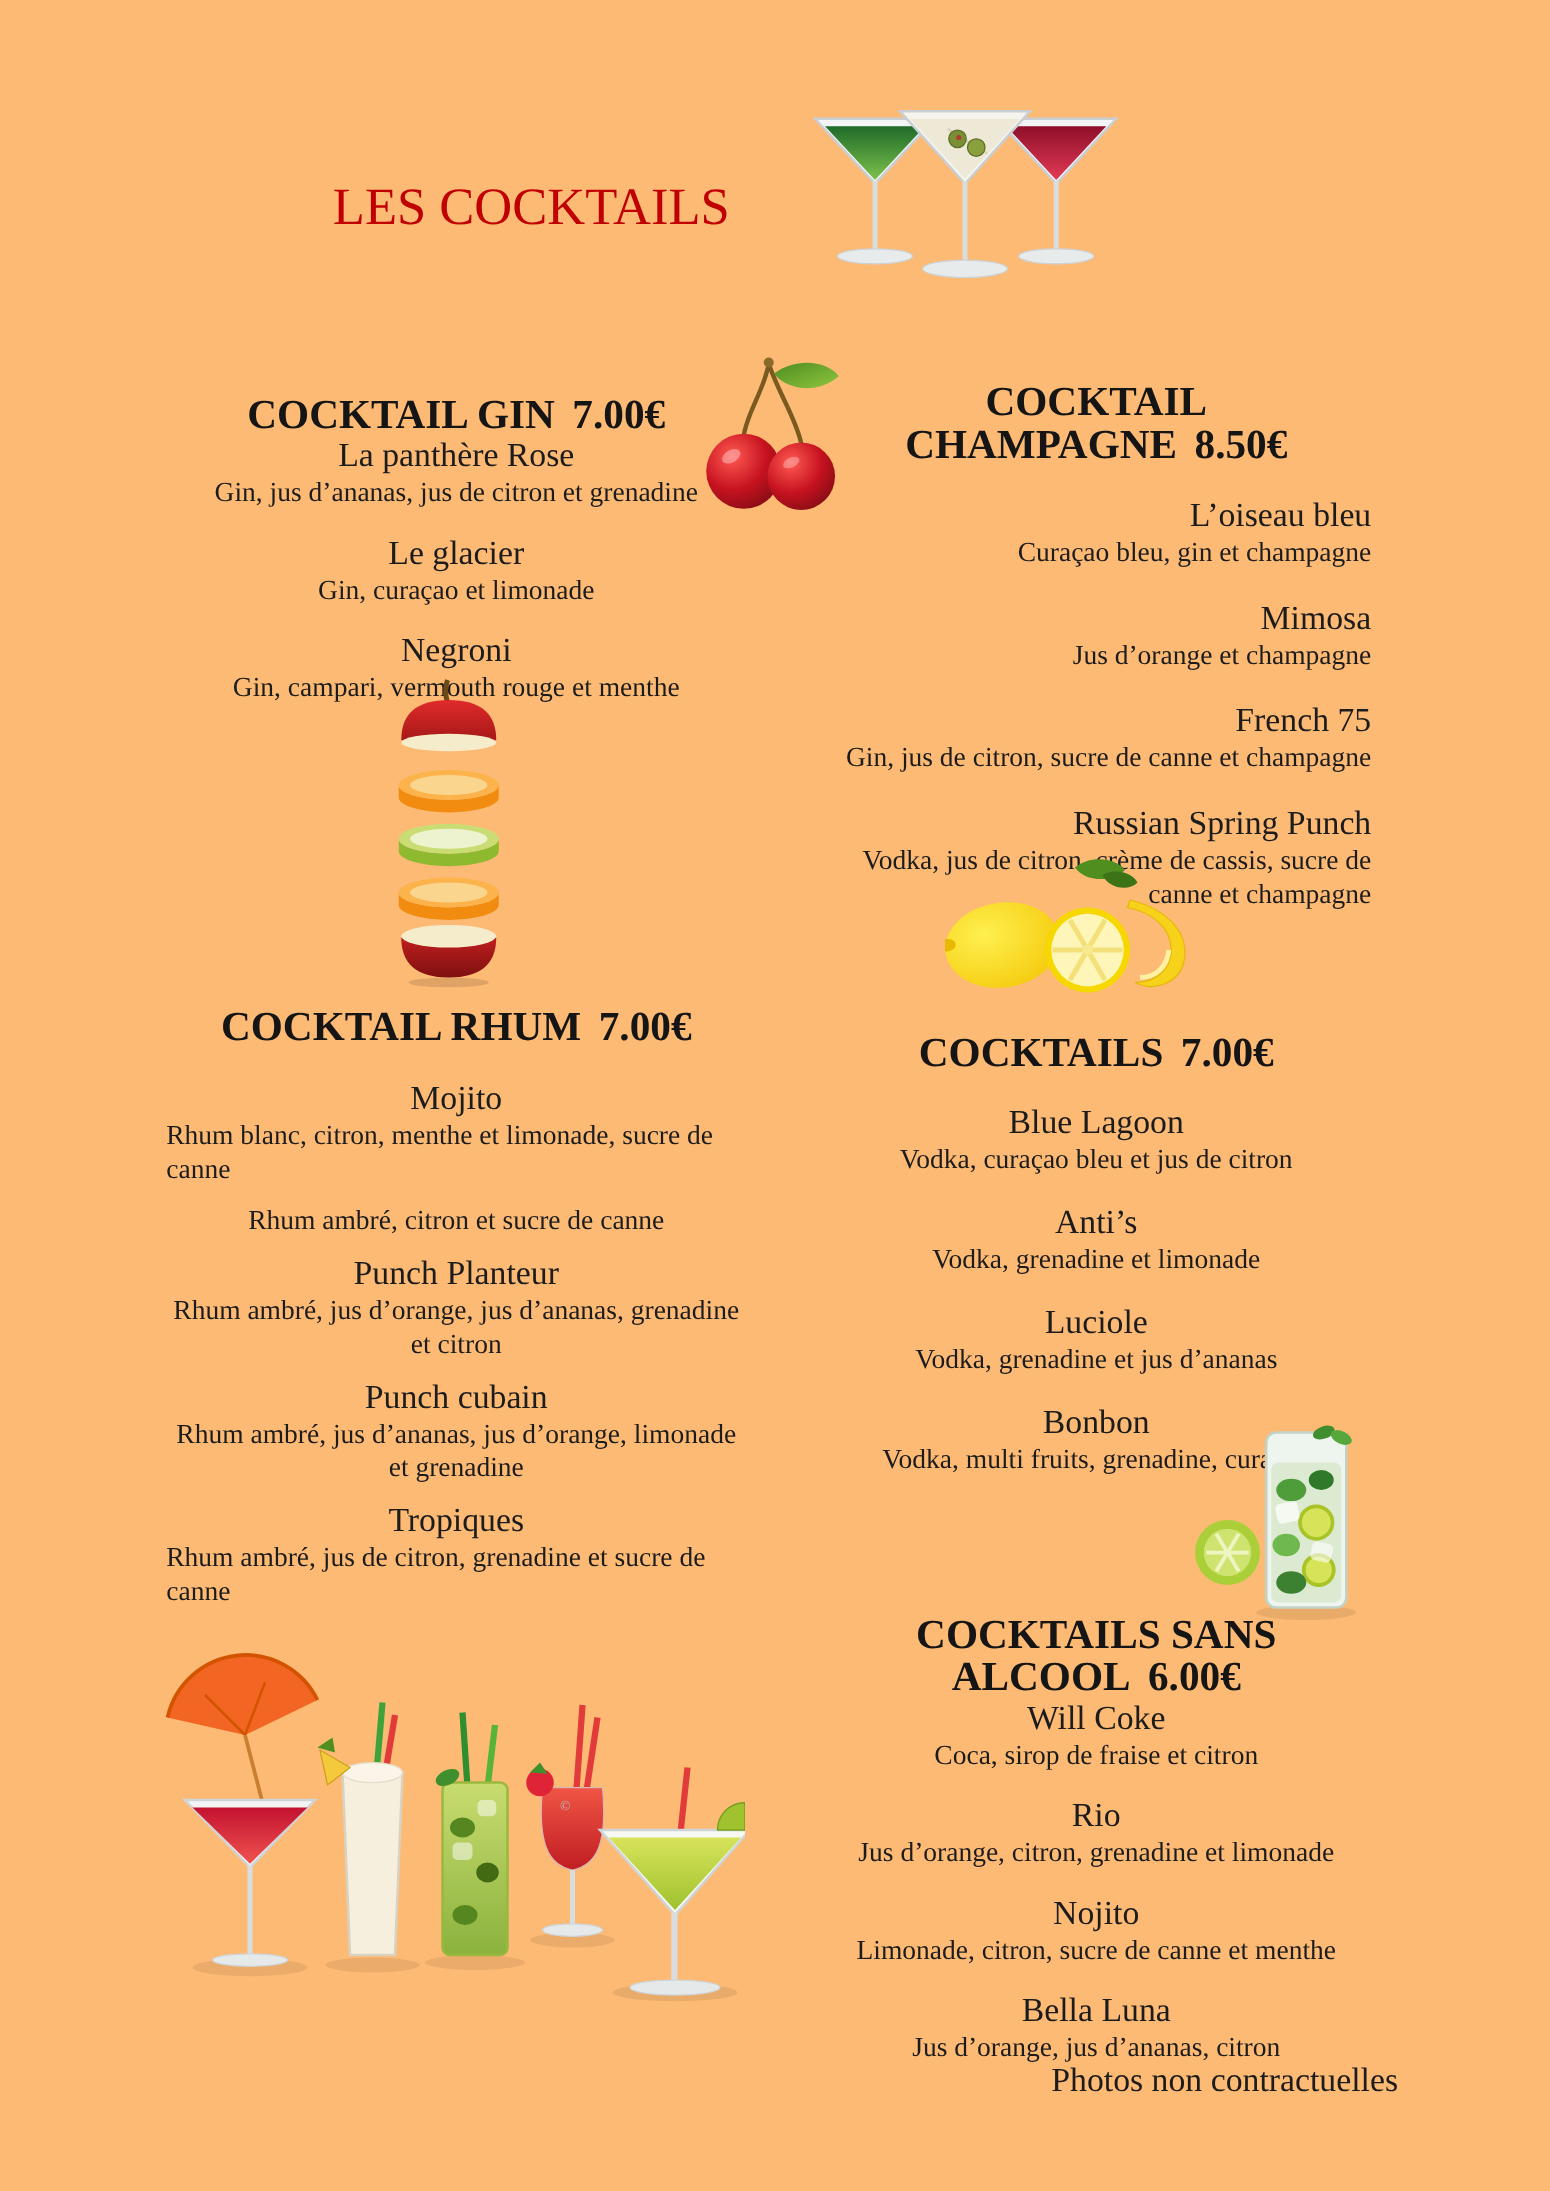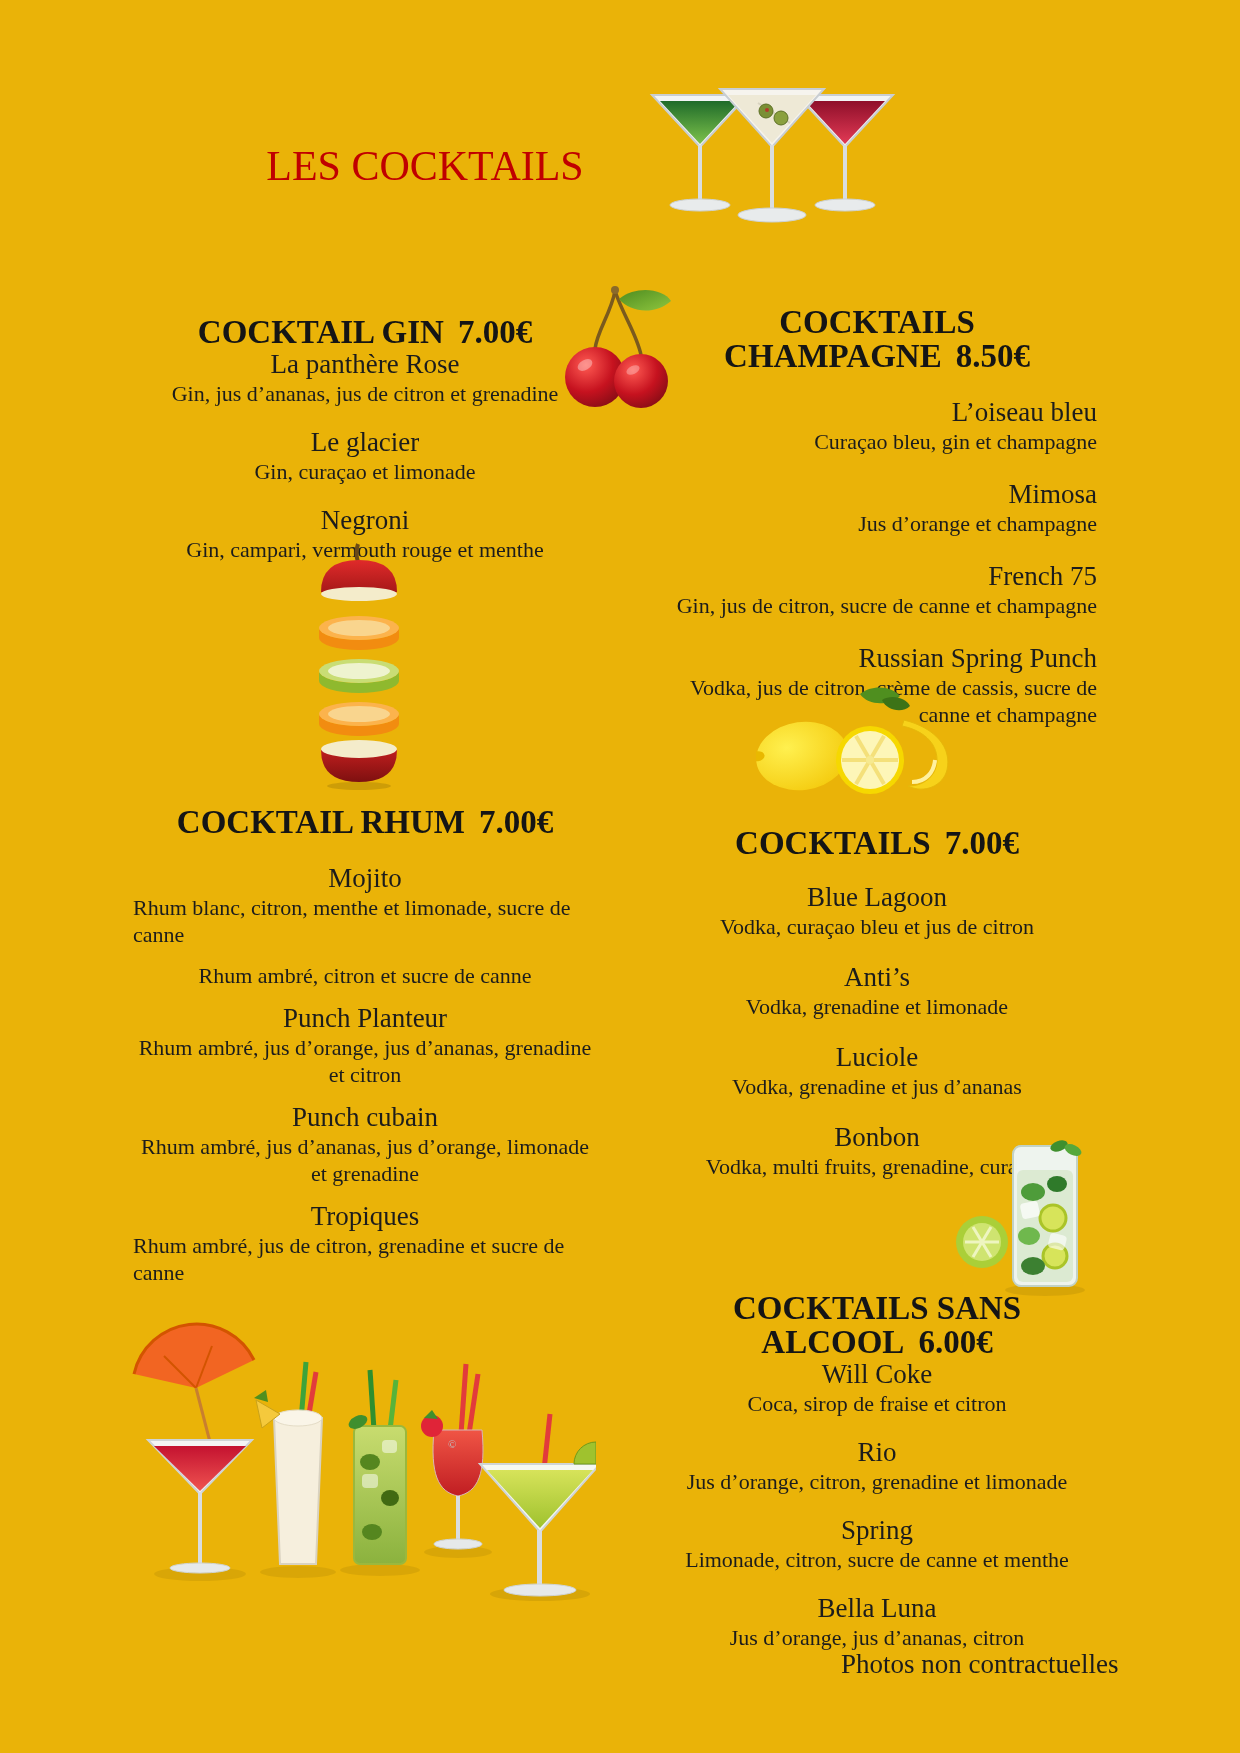--- a/index.html
+++ b/index.html
@@ -1,17 +1,17 @@
 <!DOCTYPE html>
 <html><head>
 <meta charset="utf-8">
 <style>
   html,body{margin:0;padding:0;background:#ffffff;}
   .page{
-    position:relative;width:1240px;height:1753px;background:#eab308;overflow:hidden;
+    position:relative;width:1240px;height:1753px;background:#fdba74;overflow:hidden;
     font-family:"Liberation Serif","DejaVu Serif",serif;color:#1c1c1c;
   }
   .title{
     position:absolute;left:205px;top:142px;width:440px;margin:0;
     font-size:42px;line-height:48px;font-weight:400;text-align:center;color:#c00000;
   }
   .sec{position:absolute;text-align:center;}
   .sec h2{margin:0;font-size:33px;line-height:34px;font-weight:bold;color:#151515;}
   .sec h2 .price{margin-left:14px;}
   .sec-gin{left:133px;top:315px;width:464px;}
@@ -109,21 +109,21 @@
       <div class="name">Le glacier</div>
       <div class="desc">Gin, curaçao et limonade</div>
     </div>
     <div class="item">
       <div class="name">Negroni</div>
       <div class="desc">Gin, campari, vermouth rouge et menthe</div>
     </div>
   </div>
 
   <div class="sec sec-champagne">
-    <h2><span>COCKTAILS CHAMPAGNE</span><span class="price">8.50€</span></h2>
+    <h2><span>COCKTAIL CHAMPAGNE</span><span class="price">8.50€</span></h2>
     <div class="item">
       <div class="name">L’oiseau bleu</div>
       <div class="desc">Curaçao bleu, gin et champagne</div>
     </div>
     <div class="item">
       <div class="name">Mimosa</div>
       <div class="desc">Jus d’orange et champagne</div>
     </div>
     <div class="item">
       <div class="name">French 75</div>
@@ -265,21 +265,21 @@
     <h2><span>COCKTAILS SANS ALCOOL</span><span class="price">6.00€</span></h2>
     <div class="item">
       <div class="name">Will Coke</div>
       <div class="desc">Coca, sirop de fraise et citron</div>
     </div>
     <div class="item">
       <div class="name">Rio</div>
       <div class="desc">Jus d’orange, citron, grenadine et limonade</div>
     </div>
     <div class="item">
-      <div class="name">Spring</div>
+      <div class="name">Nojito</div>
       <div class="desc">Limonade, citron, sucre de canne et menthe</div>
     </div>
     <div class="item">
       <div class="name">Bella Luna</div>
       <div class="desc">Jus d’orange, jus d’ananas, citron</div>
     </div>
   </div>
 
   <svg class="img img-cocktails" width="488" height="290" viewBox="0 0 488 290">
     <defs>

